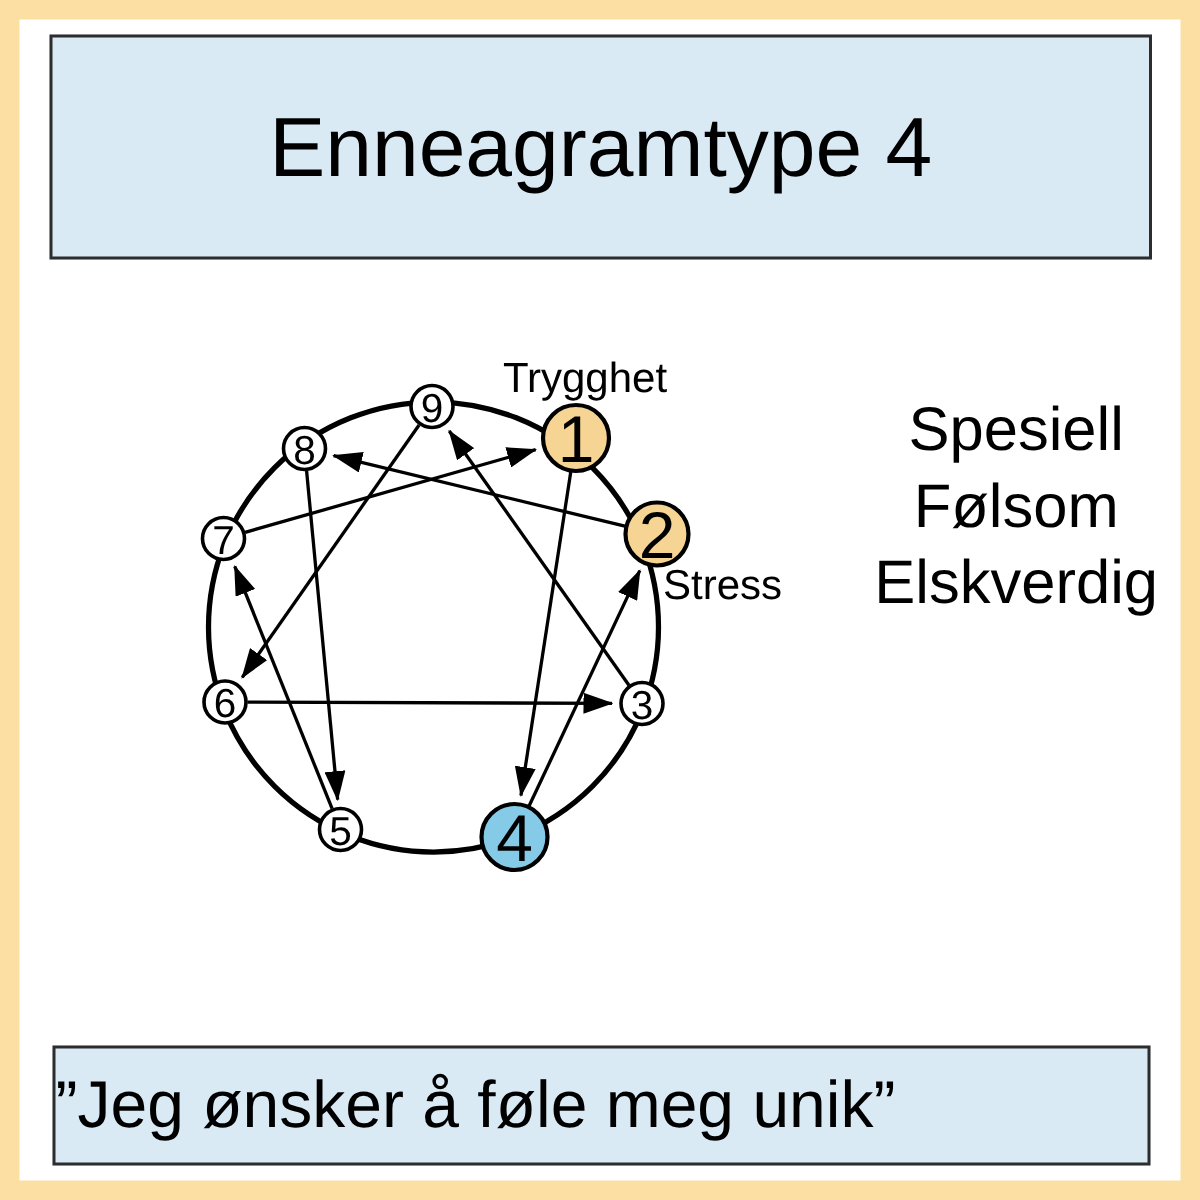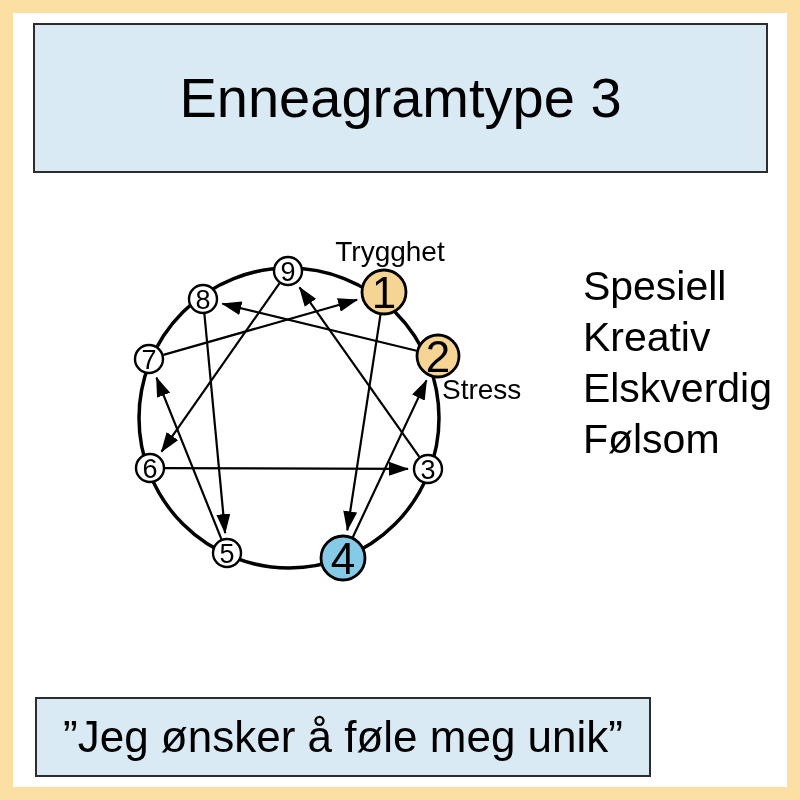--- a/index.html
+++ b/index.html
@@ -54,45 +54,45 @@
   }
   .node-num.big-num { font-size: 44px; }
   .dg-label {
     font-family: "Liberation Sans", sans-serif;
     font-size: 28px;
     fill: var(--ink, #000);
   }
   .traits {
     position: absolute;
     top: 261px; right: 28px;
-    text-align: left;
+    text-align: center;
     font-size: 41px;
     line-height: 51px;
     white-space: nowrap;
   }
   .quote-box {
     position: absolute;
     left: 35px; top: 697px;
-    width: 616px; height: 80px;
+    width: 732px; height: 80px;
     background: var(--panel, #DAEAF5);
     border: 2px solid var(--panel-border, #2d2d2d);
     box-sizing: border-box;
-    display: flex; align-items: center; justify-content: center;
+    display: flex; align-items: center; 
     font-size: 44px;
     white-space: nowrap;
   }
 </style>
 </head>
 <body>
 
 <div class="frame">
   <div class="canvas"></div>
 
   <div class="title-box">
-    <div class="title-line">Enneagramtype 3</div>
+    <div class="title-line">Enneagramtype 4</div>
   </div>
 
   <svg class="diagram" viewBox="0 0 800 800" xmlns="http://www.w3.org/2000/svg">
     <defs>
       <marker id="ah" viewBox="0 0 20 14" refX="19" refY="7" markerWidth="20" markerHeight="14" markerUnits="userSpaceOnUse" orient="auto">
         <path class="arrowhead" d="M0,0 L20,7 L0,14 Z"></path>
       </marker>
     </defs>
   <circle cx="289" cy="418" r="150" class="ring"></circle>
       <line x1="380.5" y1="314.7" x2="347.3" y2="530.3" class="arrow" marker-end="url(#ah)"></line>
@@ -139,21 +139,20 @@
       <g>
         <circle cx="203" cy="299" r="14" fill="#FFFFFF" class="node"></circle>
         <text x="203" y="309" class="node-num">8</text>
       </g>
       <text x="390" y="261" class="dg-label" text-anchor="middle">Trygghet</text>
       <text x="442" y="399" class="dg-label" text-anchor="start">Stress</text>
     </svg>
 
   <div class="traits">
       <div>Spesiell</div>
-      <div>Kreativ</div>
+      <div>Følsom</div>
       <div>Elskverdig</div>
-      <div>Følsom</div>
     </div>
 
   <div class="quote-box">
     <span>”Jeg ønsker å føle meg unik”</span>
   </div>
 </div>
 
 </body></html>

